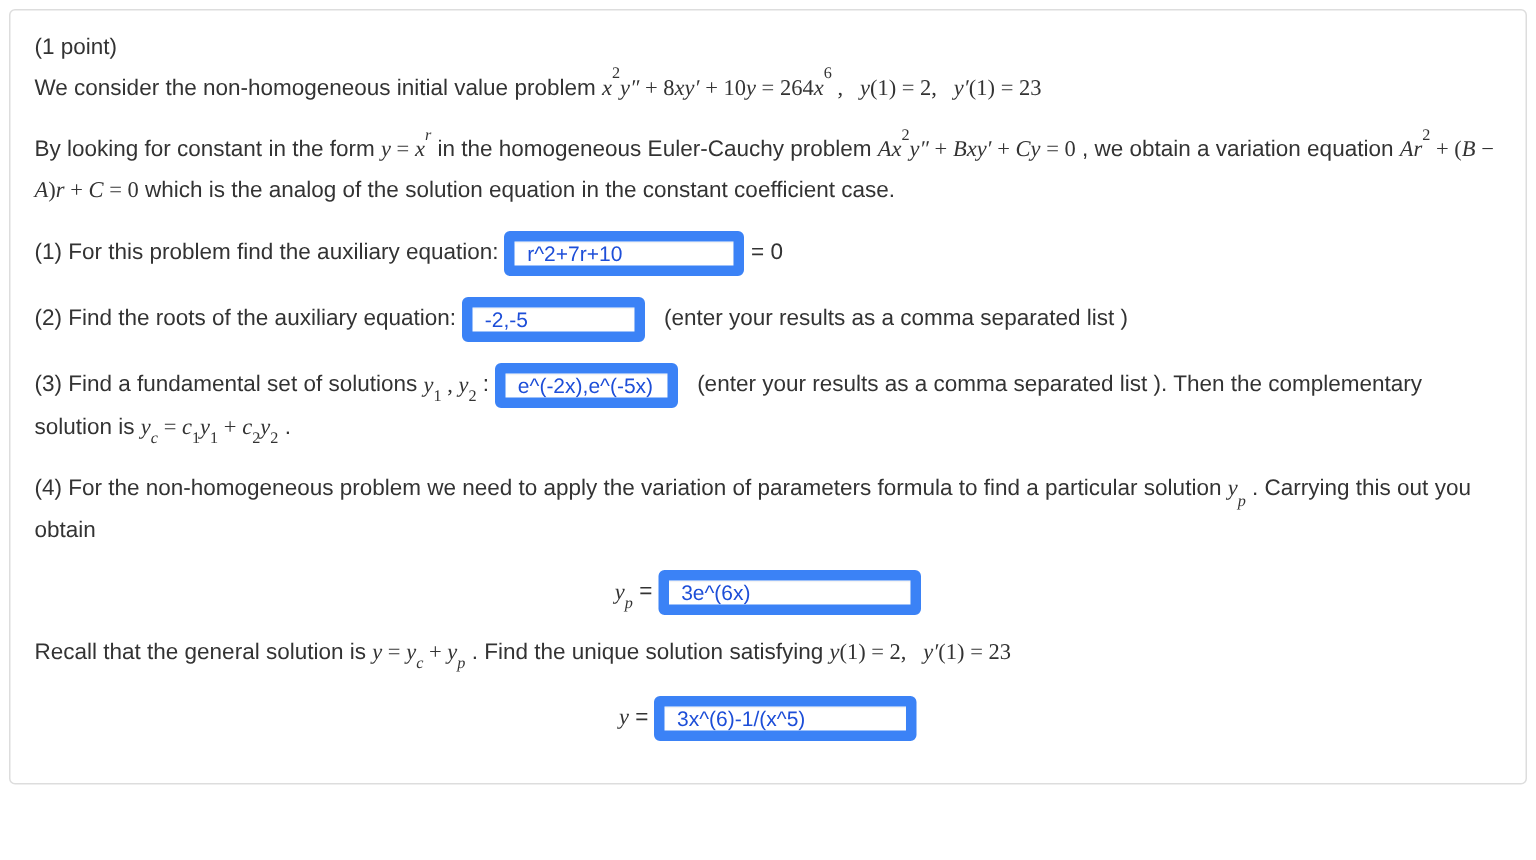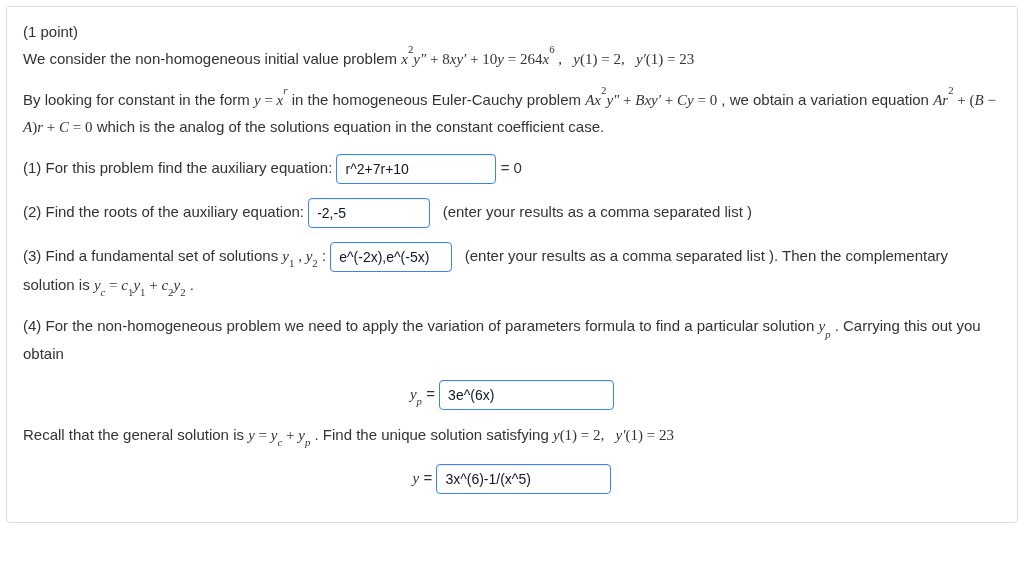--- a/index.html
+++ b/index.html
@@ -32,30 +32,30 @@
       font-style: normal;
     }
     sup, sub {
       font-size: 0.72em;
       position: relative;
     }
     sup { top: -0.45em; }
     sub { top: 0.2em; }
     .input-field {
       display: inline-block;
-      border: 1px solid #3b82f6;
+      border: 7px solid #3b82f6;
       border-radius: 4px;
       background: #fff;
       padding: 4px 8px;
       font-family: Arial, sans-serif;
       font-size: 14px;
       height: 30px;
       line-height: 20px;
       vertical-align: middle;
-      color: #0f172a;
+      color: #1d4ed8;
       box-shadow: inset 0 1px 1px rgba(0,0,0,0.06);
     }
     .w160 { width: 160px; }
     .w110 { width: 122px; }
     .w140 { width: 122px; }
     .w165 { width: 175px; }
     .center-eq {
       text-align: center;
       margin-top: 8px;
       margin-bottom: 12px;
@@ -75,21 +75,21 @@
     <span class="math-ital">x<sup><span class="math-roman">2</span></sup>y″ <span class="math-roman">+ 8</span>xy′ <span class="math-roman">+ 10</span>y <span class="math-roman">= 264</span>x<sup><span class="math-roman">6</span></sup> <span class="math-roman">,</span>&nbsp;&nbsp; y<span class="math-roman">(1) = 2,</span>&nbsp;&nbsp; y′<span class="math-roman">(1) = 23</span></span>
   </div>
 
   <div class="paragraph">
     <span>By looking for constant in the form </span>
     <span class="math-ital">y <span class="math-roman">=</span> x<sup>r</sup></span>
     <span> in the homogeneous Euler-Cauchy problem </span>
     <span class="math-ital">Ax<sup><span class="math-roman">2</span></sup>y″ <span class="math-roman">+</span> Bxy′ <span class="math-roman">+</span> Cy <span class="math-roman">= 0</span></span>
     <span>, we obtain a variation equation </span>
     <span class="math-ital">Ar<sup><span class="math-roman">2</span></sup> <span class="math-roman">+ (</span>B <span class="math-roman">−</span> A<span class="math-roman">)</span>r <span class="math-roman">+</span> C <span class="math-roman">= 0</span></span>
-    <span> which is the analog of the solutions equation in the constant coefficient case.</span>
+    <span> which is the analog of the solution equation in the constant coefficient case.</span>
   </div>
 
   <div class="row">
     <span>(1) For this problem find the auxiliary equation: </span>
     <input type="text" class="input-field w160" value="r^2+7r+10" style="">
     <span> = 0</span>
   </div>
 
   <div class="row">
     <span>(2) Find the roots of the auxiliary equation: </span>

